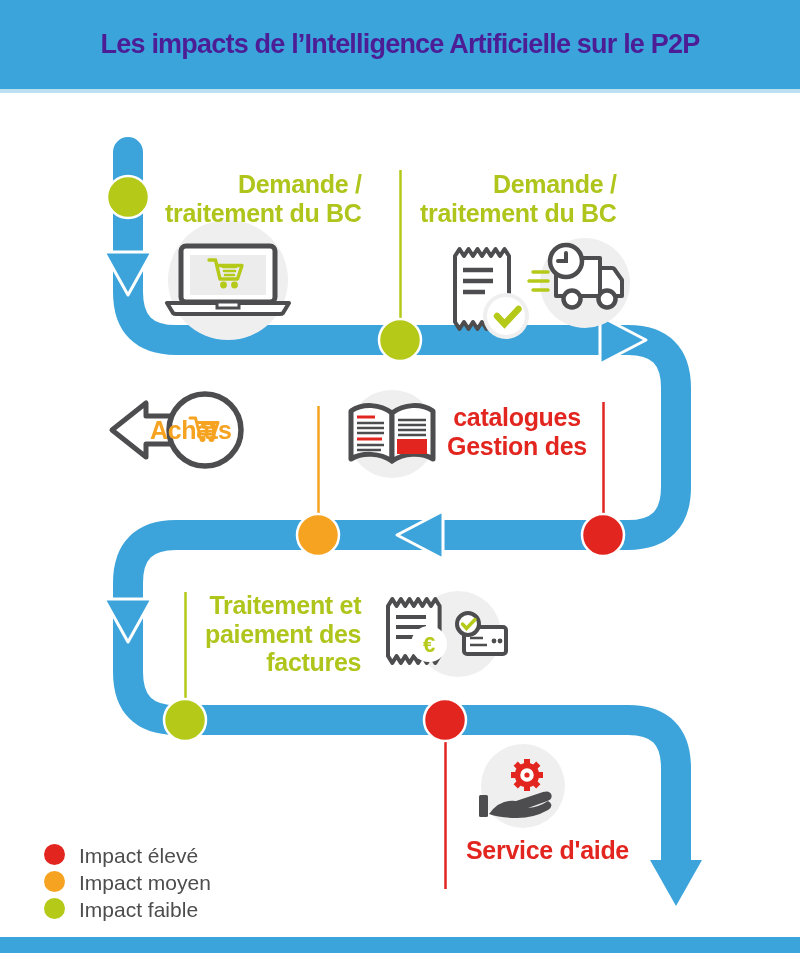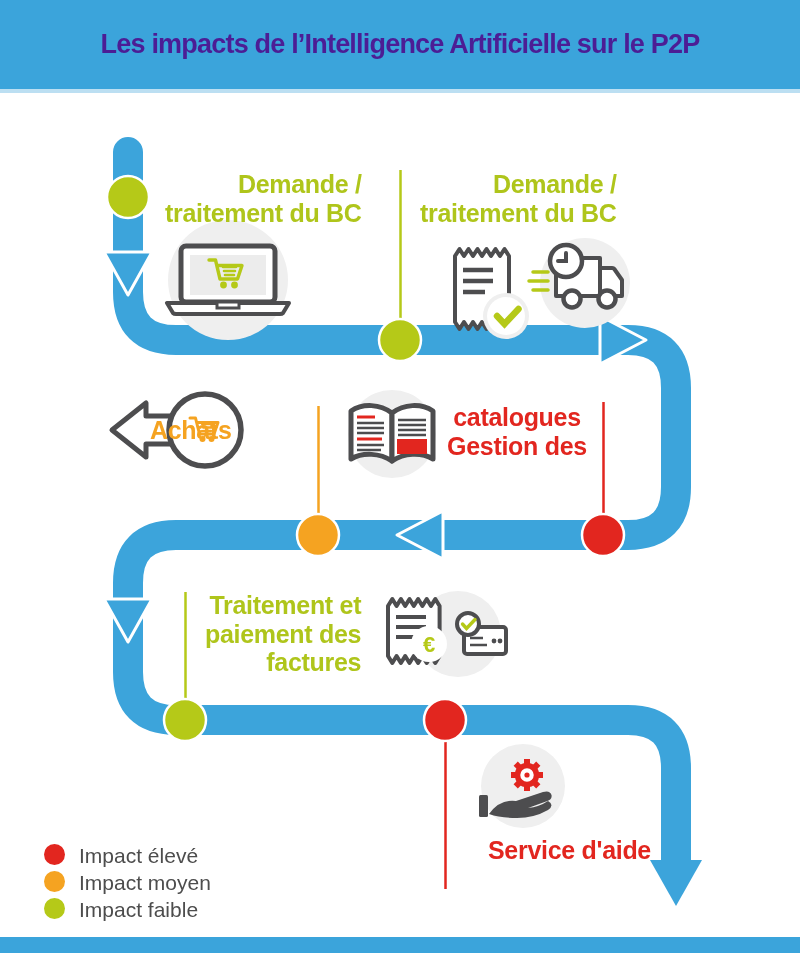--- a/index.html
+++ b/index.html
@@ -11,21 +11,21 @@
   .footer{position:absolute;left:0;bottom:0;width:800px;height:16px;background:#3BA4DB;}
   svg.flow{position:absolute;top:0;left:0;}
   .step-label{position:absolute;font-weight:bold;font-size:25px;line-height:28.5px;letter-spacing:-0.3px;}
   .step-label span{display:block;}
   .green{color:#AFC51B;text-align:right;} .orange{color:#F5A321;} .red{color:#E2261F;}
   .label-1{left:165px;top:170px;}
   .label-2{left:420px;top:170px;}
   .label-3{left:150px;top:406px;width:148px;margin-top:10px;}
   .label-4{left:438px;top:403px;width:158px;text-align:center;}
   .label-5{left:205px;top:591px;}
-  .label-6{left:466px;top:835px;line-height:30px;margin-left:22px;}
+  .label-6{left:466px;top:835px;line-height:30px;}
   .legend{position:absolute;left:44px;top:844px;}
   .legend-row{display:flex;align-items:flex-start;height:27px;}
   .legend-dot{width:21px;height:21px;border-radius:50%;margin-right:14px;flex:0 0 auto;}
   .legend-label{font-size:21px;color:#4D4D4D;}
 </style>
 </head>
 <body>
 
 <div class="canvas">
 

